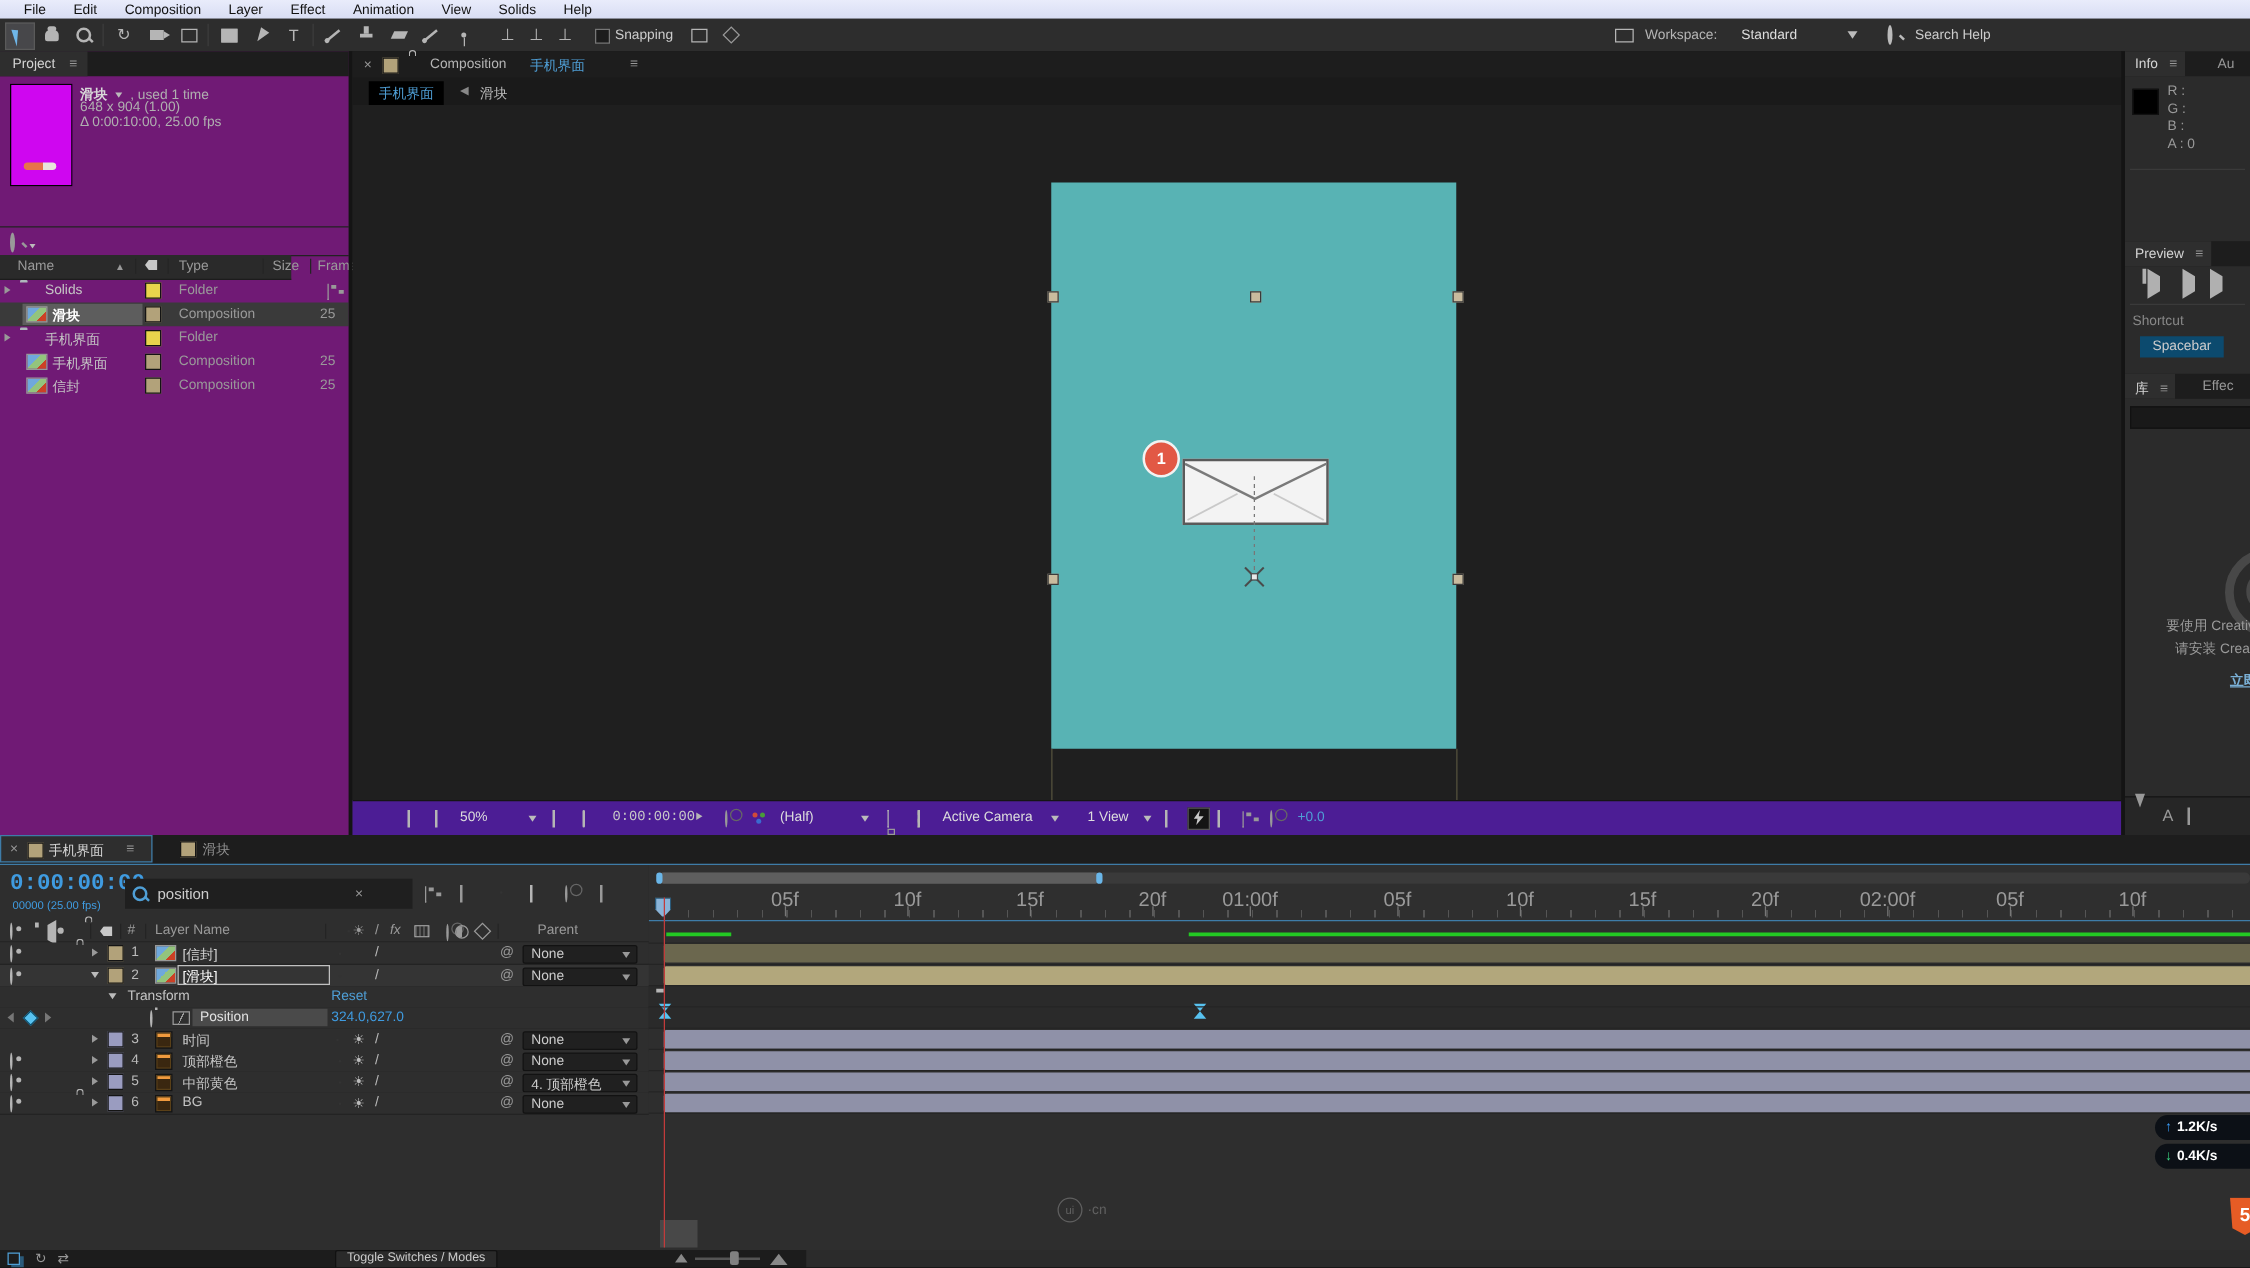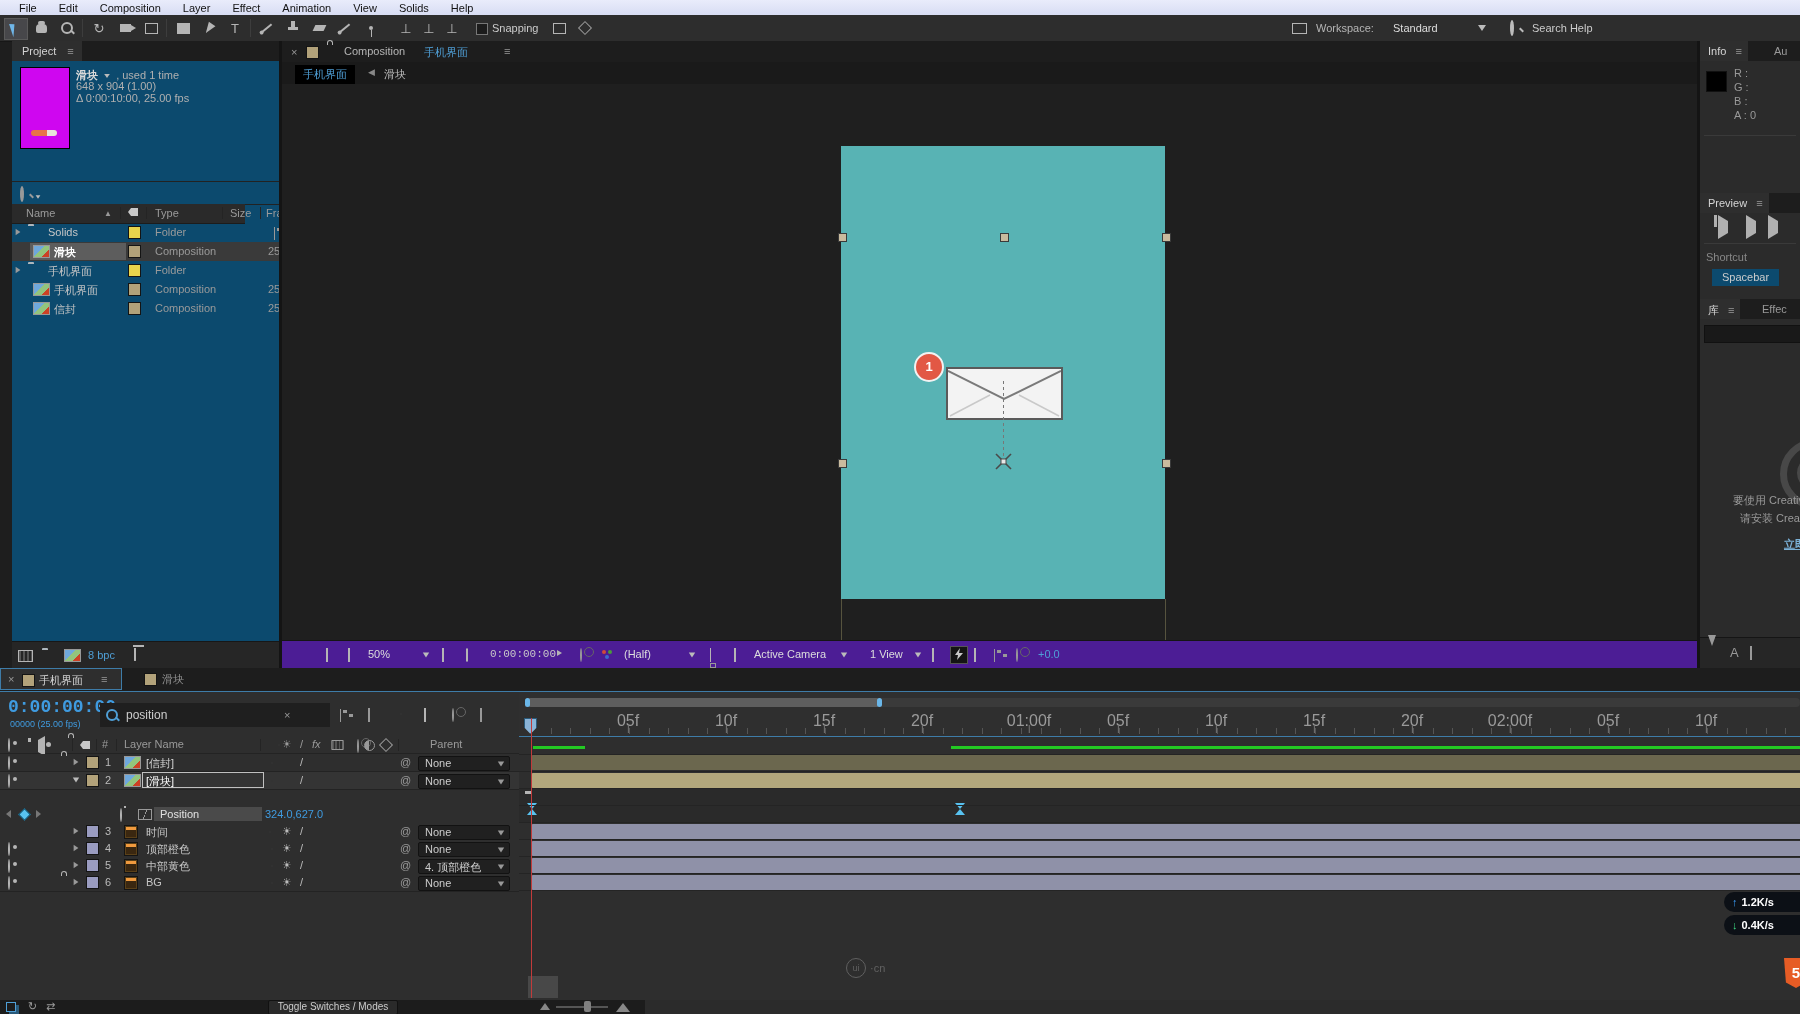--- a/index.html
+++ b/index.html
@@ -165,21 +165,21 @@
     <span class="tool" style="left:1288px">
         <span class="ic-gearscreen"></span>
       </span>
     <span class="abs txt" style="left:1316px;top:7px;color:#b5b5b5">Workspace:</span>
     <span class="abs txt" style="left:1393px;top:7px;color:#ddd">Standard</span>
     <span class="abs tri-d" style="left:1478px;top:10px"></span>
     <span class="abs" style="left:1510px;top:7px"><span class="ic-mag"></span></span>
     <span class="abs txt" style="left:1532px;top:7px;color:#ccc">Search Help</span>
   </div>
 
-  <div class="abs" style="left:12px;top:41px;width:279px;height:627px;background:#0c4a6e">
+  <div class="abs" style="left:0;top:41px;width:279px;height:627px;background:#701a75">
     <div class="abs panelstrip" style="left:0;top:0;width:279px;height:20px">
       <span class="abs ptab" style="left:0;top:0;height:20px;padding:4px 8px 0 10px;box-sizing:border-box">
         <span>Project</span>
         <span style="color:#999;margin-left:8px">≡</span>
       </span>
     </div>
 
     <div class="abs" style="left:8px;top:26px;width:48px;height:80px;background:#cf06f0;border:1px solid #000">
       <div class="abs" style="left:10px;top:62px;width:26px;height:6px;border-radius:3px;background:linear-gradient(90deg,#e8734a 0 60%,#e8e4da 60%)"></div>
     </div>
@@ -240,27 +240,20 @@
       <span class="abs txt" style="left:256px;top:3px;color:#9a9a9a">25</span>
     </div>
     <div class="abs" style="left:0;top:258px;width:279px;height:19px">
       <span class="abs ic-complayer" style="left:21px;top:3px"></span>
       <span class="abs txt" style="left:42px;top:3px;color:#c5c5c5">信封</span>
       <span class="abs swatch" style="left:116px;top:3px;background:#b2a27a"></span>
       <span class="abs txt" style="left:143px;top:3px;color:#9a9a9a">Composition</span>
       <span class="abs txt" style="left:256px;top:3px;color:#9a9a9a">25</span>
     </div>
 
-    <div class="abs" style="left:0;top:600px;width:279px;height:27px;background:#262626;border-top:1px solid #171717">
-      <span class="abs ic-film" style="left:6px;top:8px"></span>
-      <span class="abs ic-folder" style="left:30px;top:8px"></span>
-      <span class="abs ic-complayer" style="left:52px;top:7px"></span>
-      <span class="abs txt blue" style="left:76px;top:7px">8 bpc</span>
-      <span class="abs" style="left:122px;top:6px"><span class="ic-trash"></span></span>
-    </div>
   </div>
   <div class="abs" style="left:279px;top:41px;width:3px;height:627px;background:#141414"></div>
 
   <div class="abs" style="left:282px;top:41px;width:1415px;height:627px;background:#1f1f1f">
     <div class="abs panelstrip" style="left:0;top:0;width:1415px;height:21px">
       <span class="abs" style="left:9px;top:5px;color:#999">×</span>
       <span class="abs swatch" style="left:24px;top:5px;background:#b2a27a"></span>
       <span class="abs ic-lock" style="left:44px;top:3px"></span>
       <span class="abs txt" style="left:62px;top:4px;color:#b5b5b5">Composition</span>
       <span class="abs txt blue" style="left:142px;top:4px">手机界面</span>
@@ -424,21 +417,21 @@
         <div class="abs" style="left:2px;top:0;width:353px;height:9px;background:#5e5e5e;border-radius:4px"></div>
         <div class="abs" style="left:0px;top:0;width:5px;height:9px;background:#6ab6e8;border-radius:3px"></div>
         <div class="abs" style="left:352px;top:0;width:5px;height:9px;background:#6ab6e8;border-radius:3px"></div>
       </div>
       <div class="abs" style="left:0;top:20px;width:1281px;height:24px">
 
       <span class="rlabel" style="left: 109px;">05f</span>
           <span class="rlabel" style="left: 207px;">10f</span>
           <span class="rlabel" style="left: 305px;">15f</span>
           <span class="rlabel" style="left: 403px;">20f</span>
-          <span class="rlabel" style="left: 510px; text-align: right;">01:00f</span>
+          <span class="rlabel" style="left: 481px; text-align: right;">01:00f</span>
           <span class="rlabel" style="left: 599px;">05f</span>
           <span class="rlabel" style="left: 697px;">10f</span>
           <span class="rlabel" style="left: 795px;">15f</span>
           <span class="rlabel" style="left: 893px;">20f</span>
           <span class="rlabel" style="left: 991px;">02:00f</span>
           <span class="rlabel" style="left: 1089px;">05f</span>
           <span class="rlabel" style="left: 1187px;">10f</span>
         </div>
       <div class="abs" style="left:12px;top:36px;right:0;height:6px;background:repeating-linear-gradient(90deg,#555 0 1px,transparent 1px 19.6px)"></div>
       <div class="abs" style="left:5px;top:26px;width:13px;height:16px;background:#8ab4d8;border:1px solid #2a5a7a;box-sizing:border-box;clip-path:polygon(0 0,100% 0,100% 58%,50% 100%,0 58%)"></div>
@@ -499,20 +492,25 @@
       <span class="abs txt" style="left:146px;top:2px;color:#fff">[滑块]</span>
       <span class="abs ic-shy" style="left:265px;top:6px"></span>
       <span class="abs" style="left:300px;top:2px;color:#bbb">/</span>
       <span class="abs" style="left:400px;top:2px;color:#999">@</span>
       <span class="parentbox">
           <span class="pv">None</span>
           <span class="tri-d"></span>
         </span>
     </div>
 
+    <div class="trow" style="top:121px">
+      <span class="abs tri-d" style="left:86px;top:5px;transform:scale(.8)"></span>
+      <span class="abs txt" style="left:102px;top:2px;color:#c5c5c5">Transform</span>
+      <span class="abs txt blue" style="left:265px;top:2px">Reset</span>
+    </div>
 
     <div class="trow" style="top:138px">
       <span class="abs kf-nav l" style="left:6px;top:4px"></span>
       <span class="abs kf-diamond" style="left:20px;top:4px"></span>
       <span class="abs kf-nav r" style="left:36px;top:4px"></span>
       <span class="abs ic-stopwatch" style="left:120px;top:3px"></span>
       <span class="abs ic-graphbox" style="left:138px;top:3px"></span>
       <span class="abs" style="left:154px;top:1px;width:108px;height:14px;background:#4a4a4a"></span>
       <span class="abs txt" style="left:160px;top:2px;color:#e2e2e2">Position</span>
       <span class="abs txt" style="left:265px;top:2px;color:#3f9be0">324.0,627.0</span>

